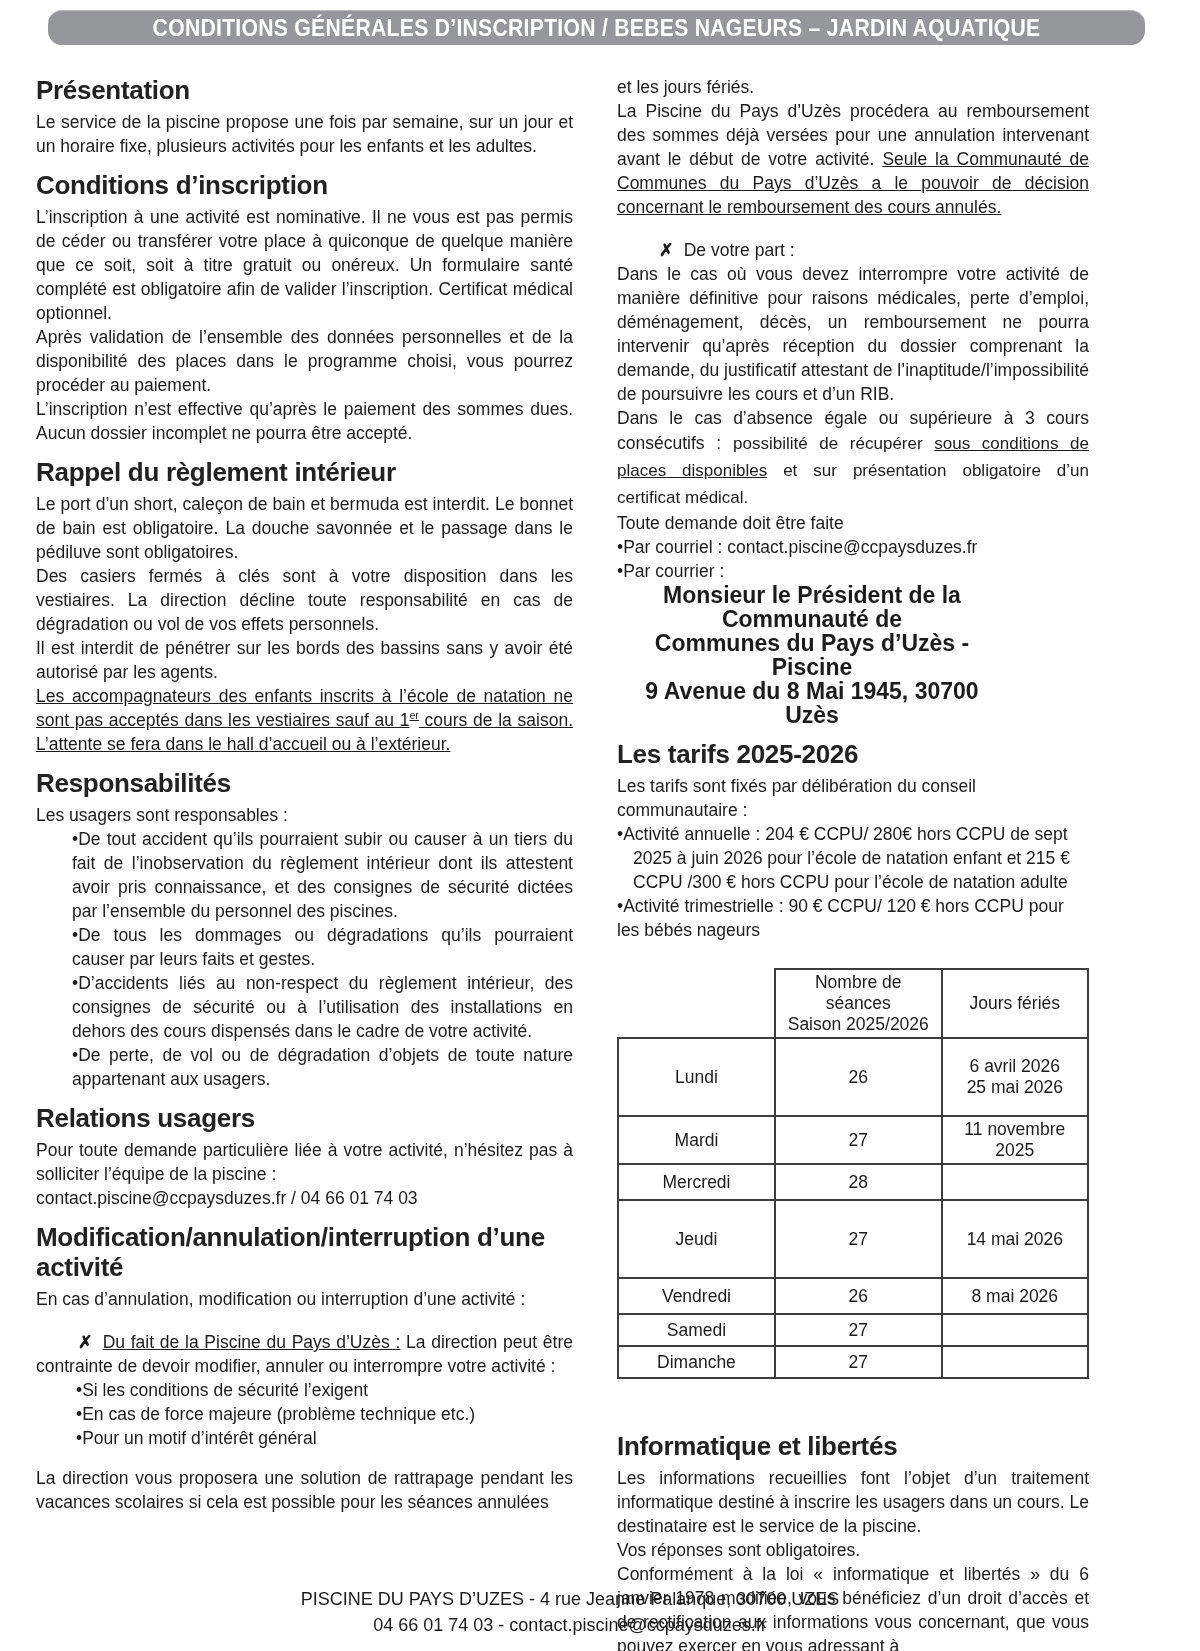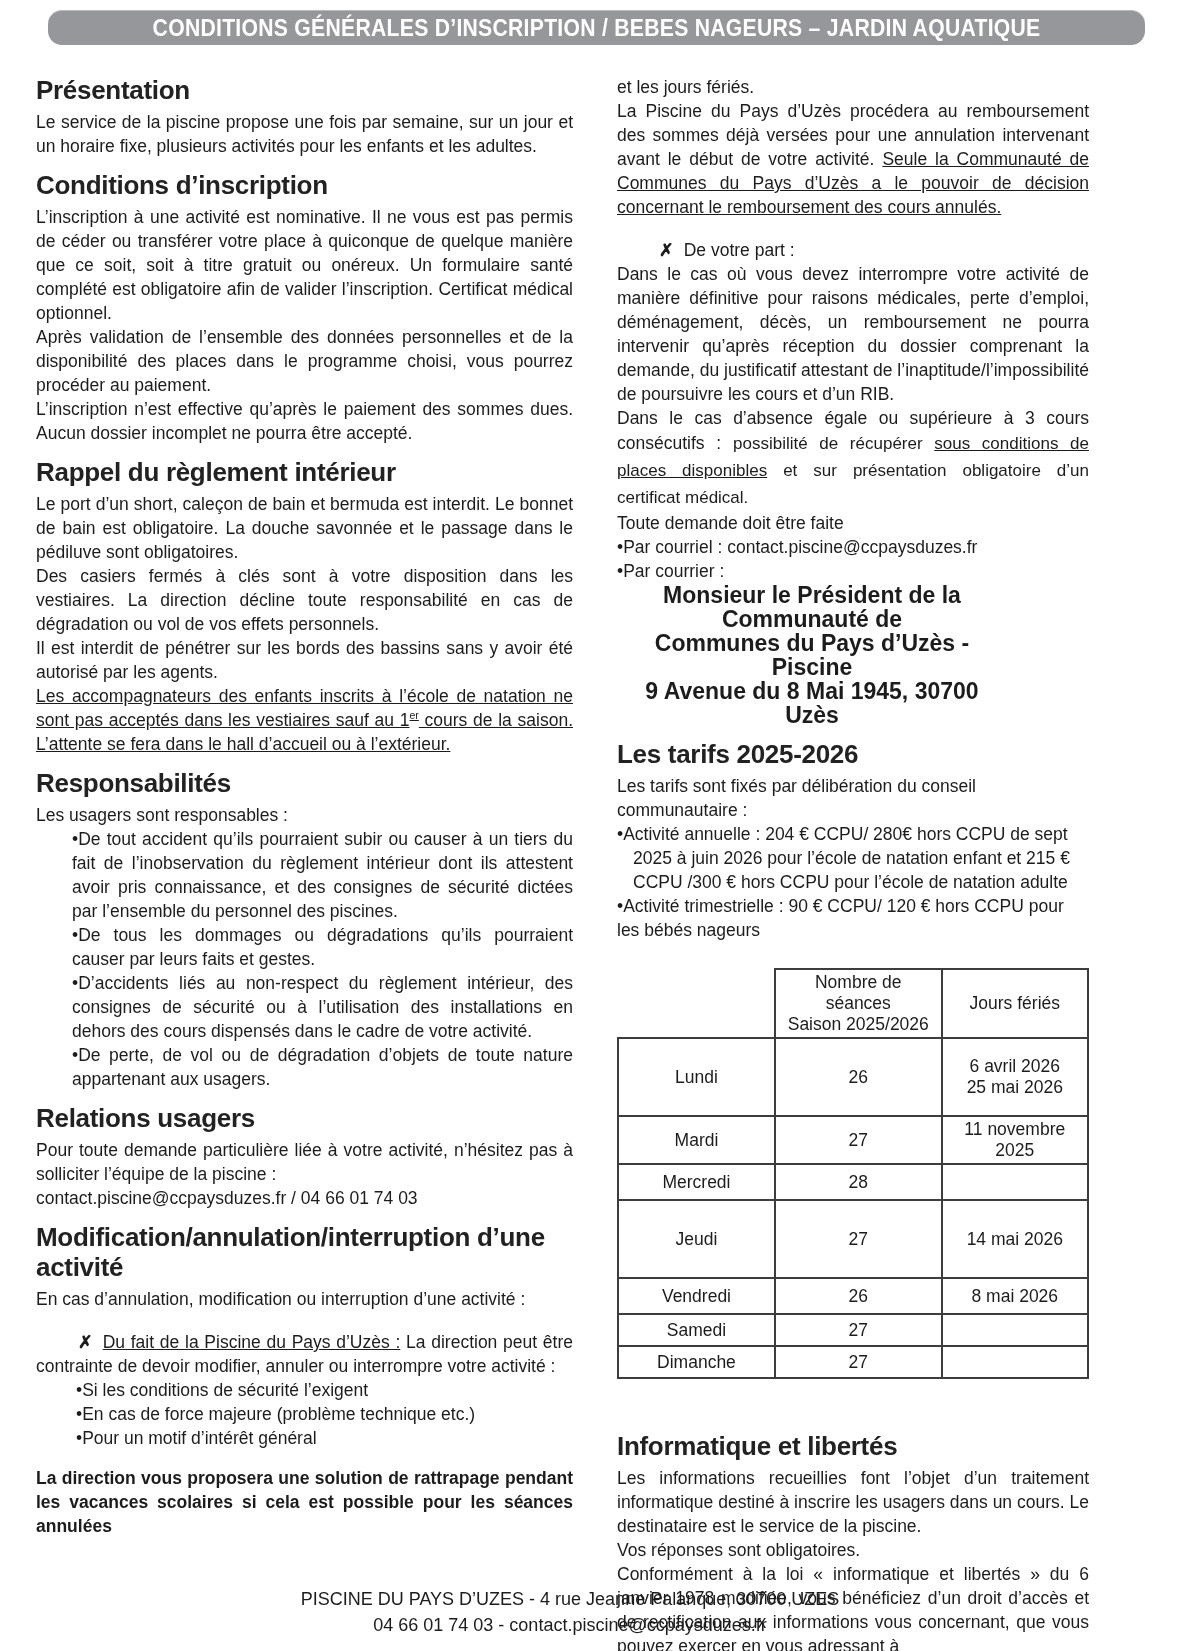--- a/index.html
+++ b/index.html
@@ -28,21 +28,21 @@
   p { margin:0; font-size:17.5px; line-height:24px; }
   .just { text-align:justify; }
   .u { text-decoration:underline; }
   .b36 { padding-left:36px; }
   .b40 { padding-left:40px; }
   .hang { padding-left:16px; text-indent:-16px; }
   .xpara { text-indent:42px;margin-top:19px; }
   .xmark { font-weight:bold; margin-right:10px; font-style:normal; }
   .big { font-size:17px; line-height:27px; }
   sup { font-size:10.5px; vertical-align:super; line-height:0; }
-  .mt16 { margin-top:16px;font-weight:bold; }
+  .mt16 { margin-top:16px; }
   .addr-block { width:390px; text-align:center; margin-top:0; }
   .addr-block div { font-size:23px; line-height:24px;font-weight:bold; }
   .center { text-align:center; }
   .seance-table { border-collapse:collapse; margin:26px 0 0 0; }
   .seance-table th, .seance-table td {
     border:2px solid #3d3d3d; font-weight:normal; font-size:17.5px;
     text-align:center; vertical-align:middle; padding:2px 6px;
   }
   .seance-table th.blank { border:none; background:transparent; }
   .pre { white-space:pre-line; }

